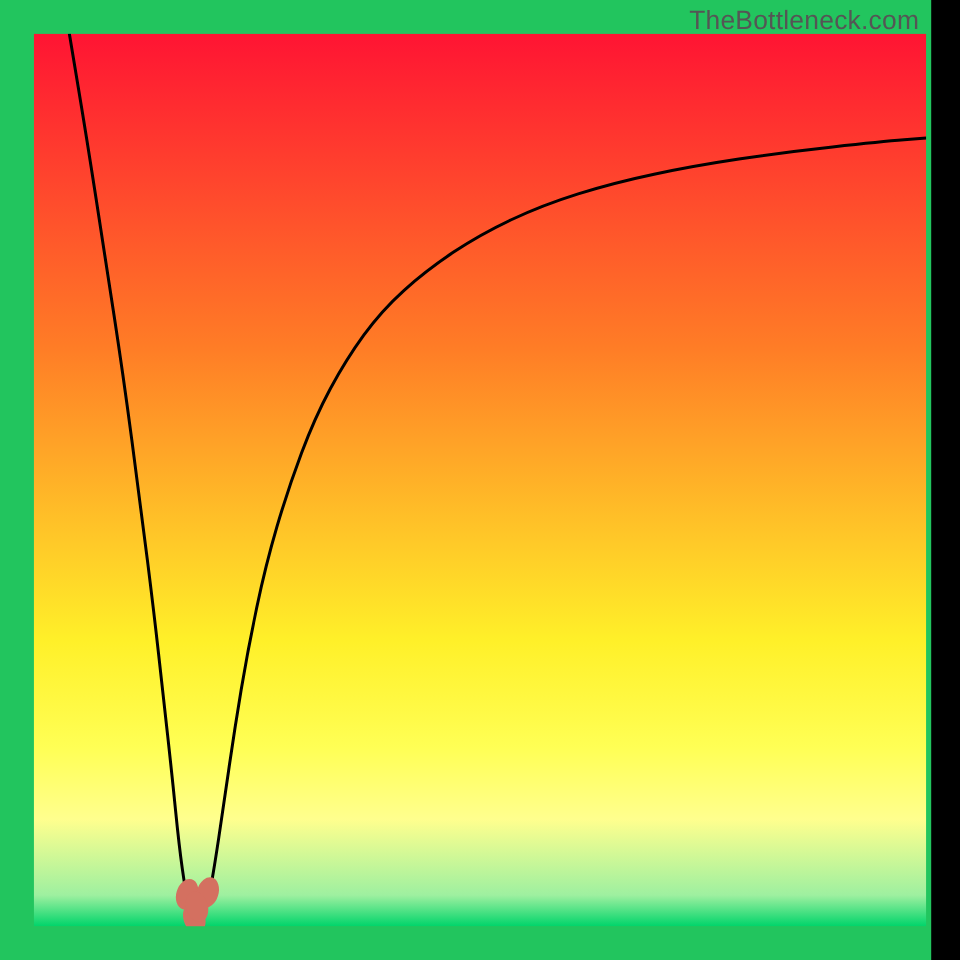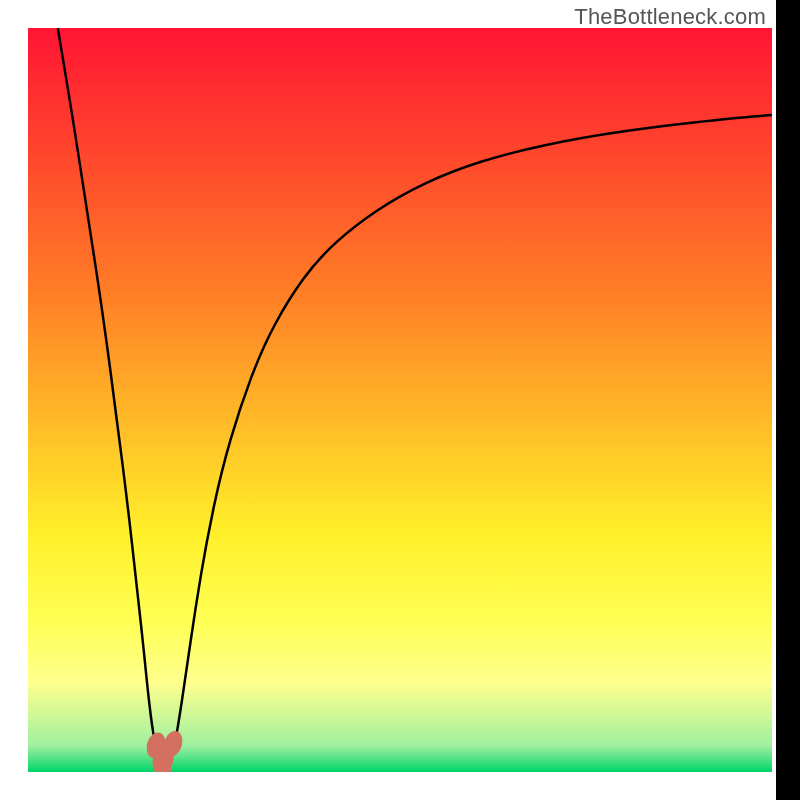--- a/index.html
+++ b/index.html
@@ -9,21 +9,21 @@
     height: 800px;
     overflow: hidden;
     background: #000;
     font-family: Arial, Helvetica, sans-serif;
   }
   .frame {
     position: absolute;
     top: 0; left: 0;
     width: 776px;
     height: 800px;
-    background: #ffffff;
+    background: #22c55e;
   }
   .plot-area {
     position: absolute;
     top: 28px;
     left: 28px;
     width: 744px;
     height: 744px;
     overflow: hidden;
   }
   .plot-area svg.gradient {

